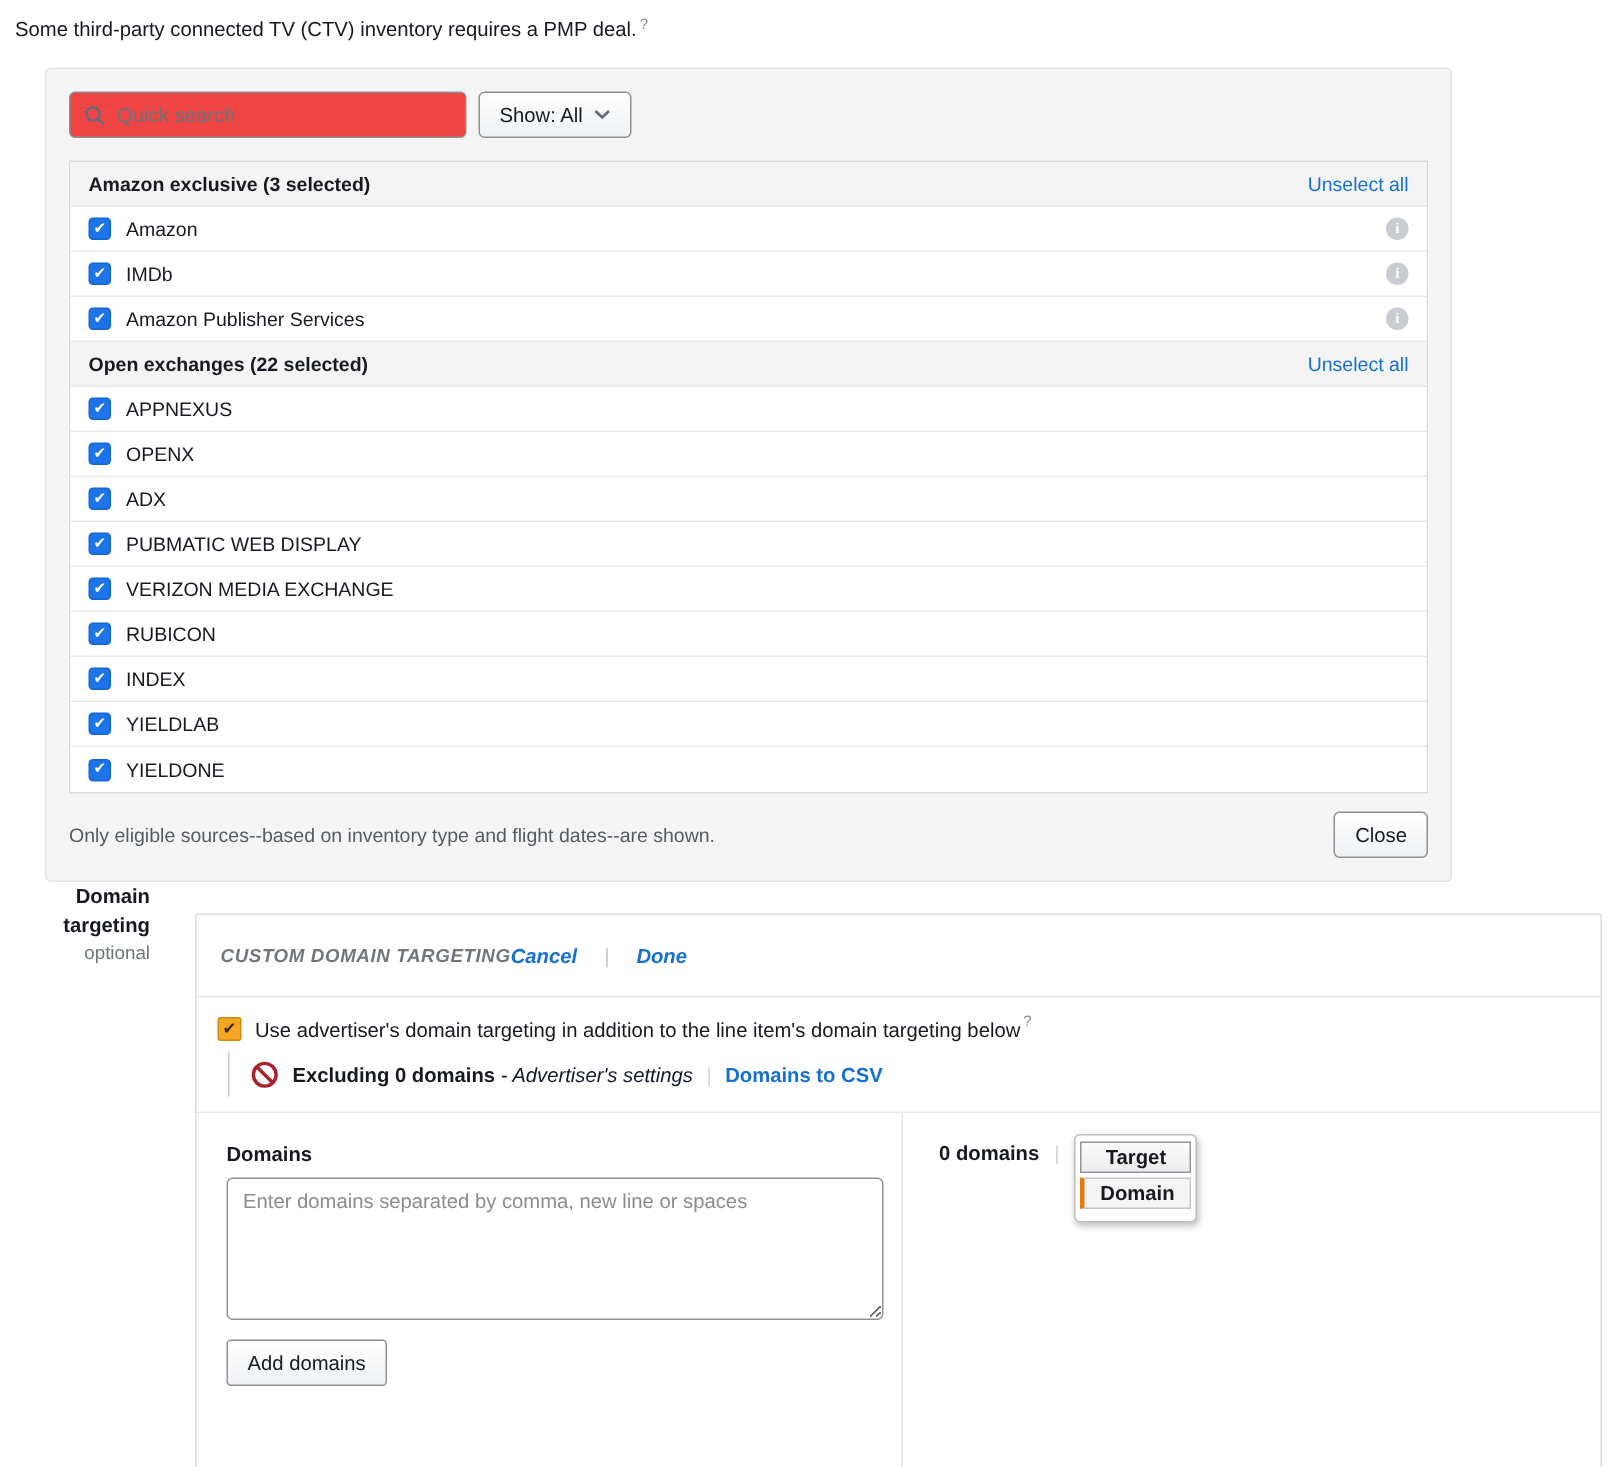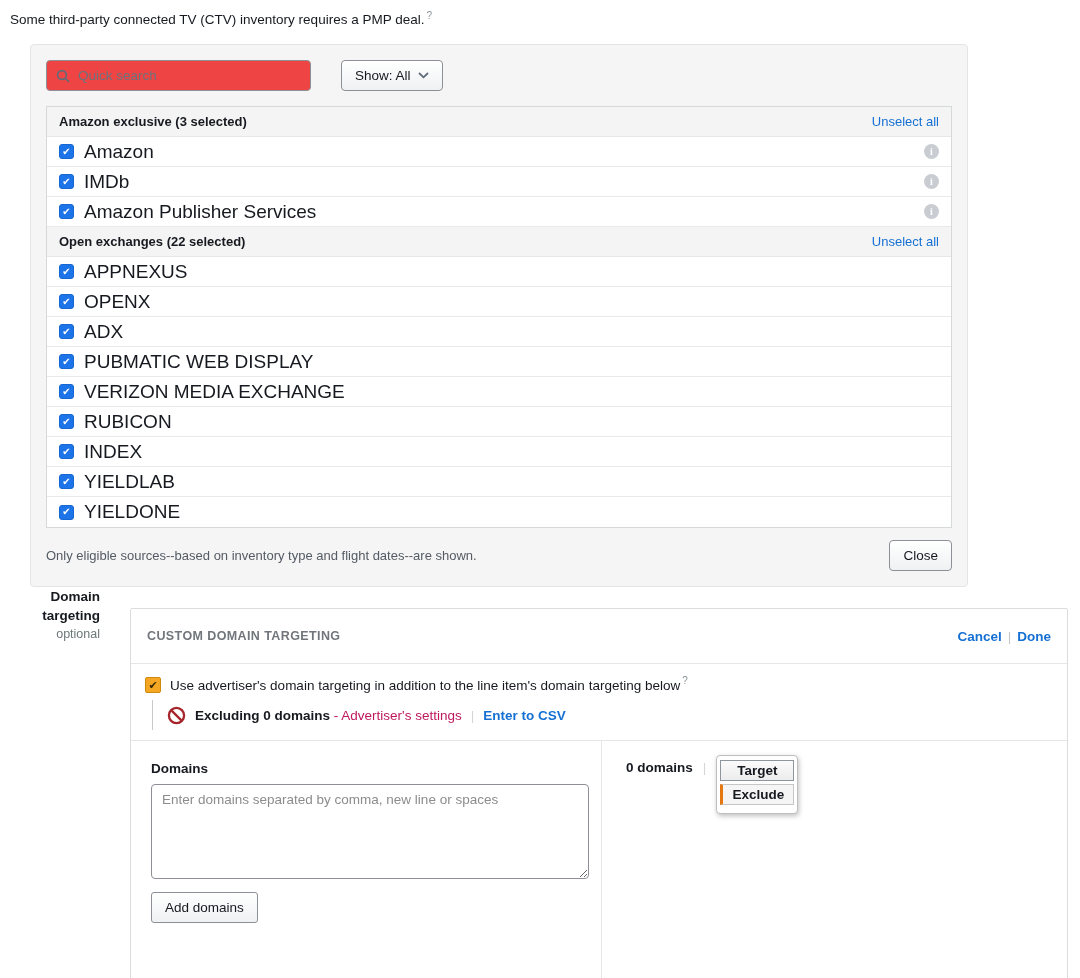--- a/index.html
+++ b/index.html
@@ -32,34 +32,34 @@
     padding:0 10px 0 31px; font-family:"Liberation Sans", sans-serif;
     font-size:13.5px; color:#16191f; background:#ef4444; outline:none;
   }
   .search-input::placeholder { color:#6a737b; }
   .btn {
     display:inline-flex; align-items:center; justify-content:center; gap:7px;
     height:31px; padding:0 13px; border:1px solid #8d9096; border-radius:4px;
     background:linear-gradient(#ffffff,#eff1f3); font-size:13.5px; color:#16191f;
     font-family:"Liberation Sans", sans-serif; cursor:pointer; white-space:nowrap;
   }
-  .show-btn { margin-left:30px; }
+  .show-btn { margin-left:8px; }
   .source-list { margin-top:15px; background:#fff; border:1px solid #d5d9d9;text-align:center; }
   .group-header {
     display:flex; align-items:center; justify-content:space-between;
     height:30px; padding:0 12px; background:#f4f4f4; border-bottom:1px solid #e7e7e7;
   }
   .group-title { font-weight:bold; font-size:13px; }
   .group-header a { font-size:13px; }
   .source-row {
     display:flex; align-items:center; height:30px; padding:0 12px;
     background:#fff; border-bottom:1px solid #e9e9e9;
   }
   .source-row:last-child { border-bottom:none; }
-  .src-label { margin-left:10px; font-size:19px; }
+  .src-label { margin-left:10px; font-size:13px; }
   .cb {
     width:15px; height:15px; border-radius:3px; flex-shrink:0;
     display:inline-flex; align-items:center; justify-content:center;
     font-size:10px; line-height:1;
   }
   .cb.blue { background:#1d73e8; border:1px solid #1567d2; color:#fff; }
   .info {
     margin-left:auto; width:15px; height:15px; border-radius:50%;
     background:#c9cdd2; color:#fff; font-size:10px; font-weight:bold;
     display:inline-flex; align-items:center; justify-content:center;
@@ -67,40 +67,40 @@
   }
   .panel-footer { display:flex; align-items:center; justify-content:space-between; margin-top:12px; }
   .footer-note { color:#545b64; font-size:13px; }
 
   
   .domain-panel {
     margin-left:20px; margin-top:21px; width:938px;
     background:#fff; border:1px solid #dcdcdc; border-radius:2px;
   }
   .dt-header {
-    display:flex; align-items:center; justify-content:space-between;
-    height:55px; padding:0 16px; border-bottom:1px solid #e6e6e6;
+    display:flex; align-items:center; justify-content:flex-start;
+    height:55px; padding:0 16px; border-bottom:1px solid #e6e6e6;font-style:italic;
   }
   .dt-title { color:#71767c; font-weight:bold; font-size:12.5px; letter-spacing:.4px; }
-  .dt-actions { display:flex; align-items:center; gap:6px; font-weight:bold; }
+  .dt-actions { display:flex; align-items:center; gap:18px; font-weight:bold; }
   .dt-actions .sep { color:#c5c5c5; font-weight:normal; }
   .adv-section { padding:13px 14px 10px; border-bottom:1px solid #e6e6e6; }
   .adv-line1 { display:flex; align-items:center; }
   .cb.orange {
     width:16px; height:16px; background:#f5a623; border:1px solid #cf8a0d;
     border-radius:2px; color:#3a2b00; font-size:11px;
   }
   .adv-label { margin-left:9px; }
   .adv-line2 {
     margin-left:7px; margin-top:7px; height:30px;
     border-left:1px solid #c9c9c9; padding-left:14px;
     display:flex; align-items:center; gap:9px;
   }
   .excluding { font-weight:bold; }
-  .adv-suffix { color:#be185d; }
+  .adv-suffix { color:#0f172a;font-style:italic; }
   .pipe { color:#d5d5d5; }
   .export-link { font-weight:bold; }
   .dt-body { display:flex; align-items:stretch; min-height:260px; }
   .left-pane { width:470px; flex-shrink:0; }
   .right-pane { flex:1; border-left:1px solid #e6e6e6; padding:17px 0 0 24px; }
   .tab-bar {
     display:flex; align-items:stretch; gap:27px; height:55px;
     padding:0 28px; border-bottom:1px solid #e6e6e6;
   }
   .tab { display:flex; align-items:center; color:#545b64; cursor:pointer; position:relative; }
@@ -256,41 +256,41 @@
           <div class="adv-line2">
             <svg width="19" height="19" viewBox="0 0 20 20">
               <circle cx="10" cy="10" r="8" fill="none" stroke="#a6252b" stroke-width="2.4"></circle>
               <line x1="4.6" y1="4.6" x2="15.4" y2="15.4" stroke="#a6252b" stroke-width="2.4"></line>
             </svg>
             <span>
               <span class="excluding">Excluding 0 domains</span>
               <span class="adv-suffix">- Advertiser's settings</span>
             </span>
             <span class="pipe">|</span>
-            <a class="link export-link">Enter to CSV</a>
+            <a class="link export-link">Domains to CSV</a>
           </div>
         </div>
 
         <div class="dt-body">
           <div class="left-pane">
             <div class="left-content">
               <div class="domains-label">Domains</div>
               <textarea class="domains-textarea" placeholder="Enter domains separated by comma, new line or spaces" style=""></textarea>
               <div>
                 <button class="btn add-domains-btn">Add domains</button>
               </div>
             </div>
           </div>
           <div class="right-pane">
             <div class="rp-toolbar">
               <span class="domains-count">0 domains</span>
               <span class="pipe">|</span>
               <div class="dropdown">
                   <div class="dd-opt">Target</div>
-                  <div class="dd-opt hl">Exclude</div>
+                  <div class="dd-opt hl">Domain</div>
                 </div>
             </div>
           </div>
         </div>
       </div>
 
     </div>
   </div>
 </div>
 

